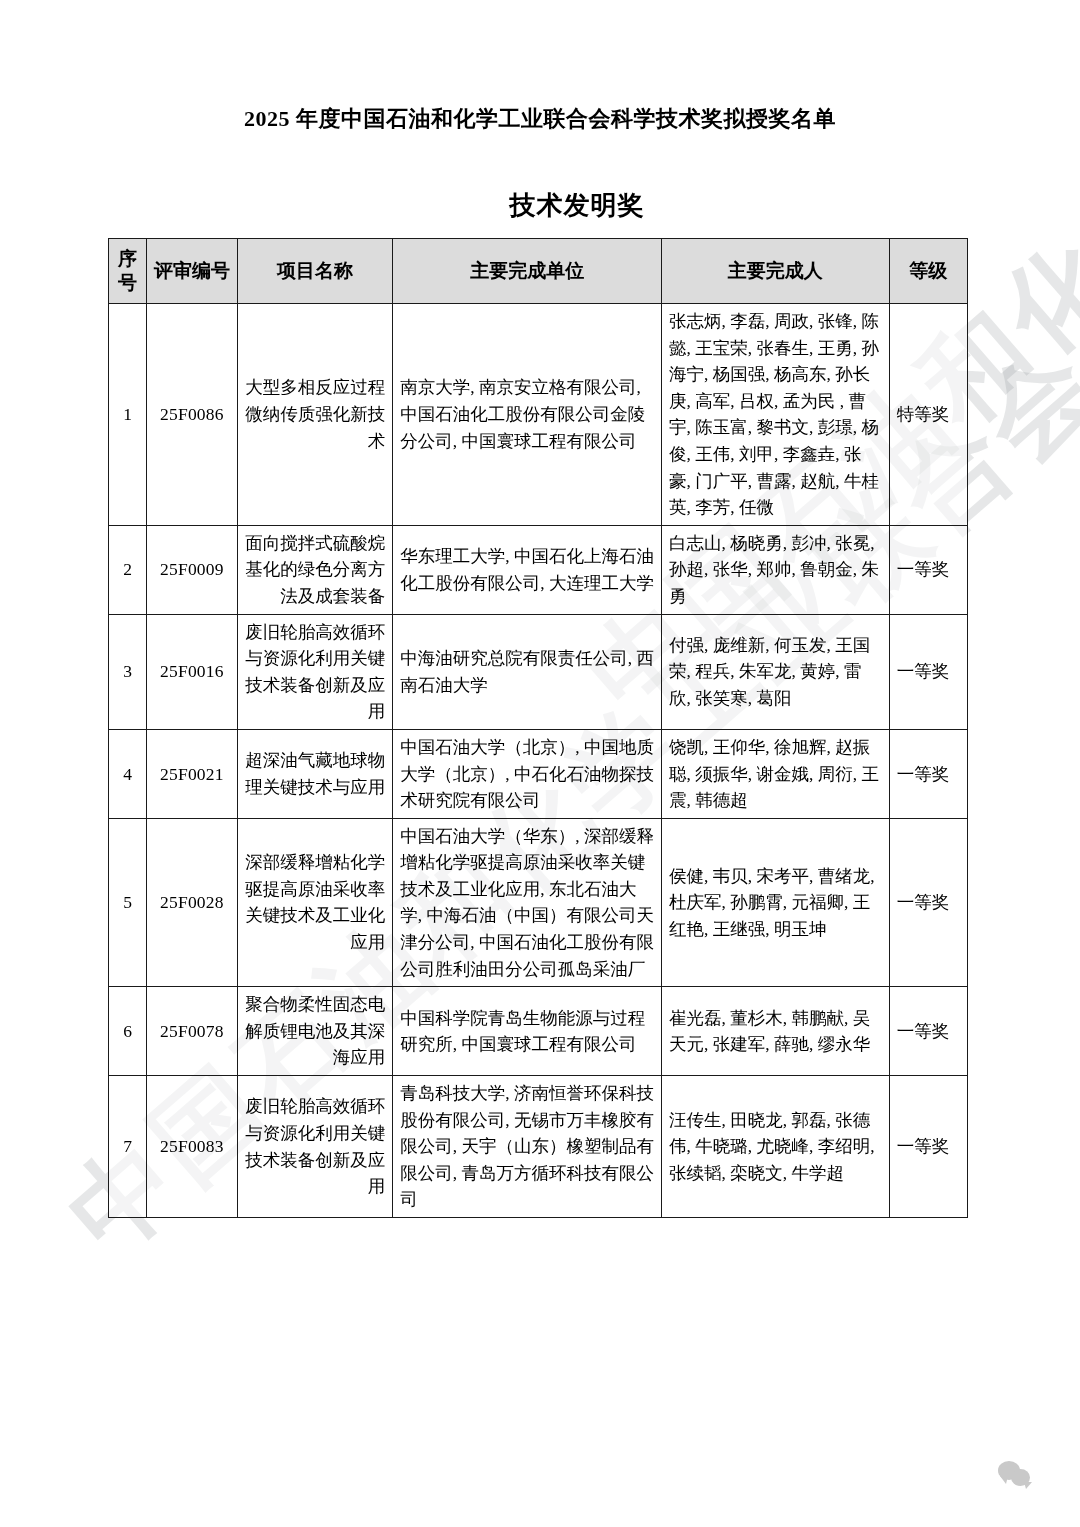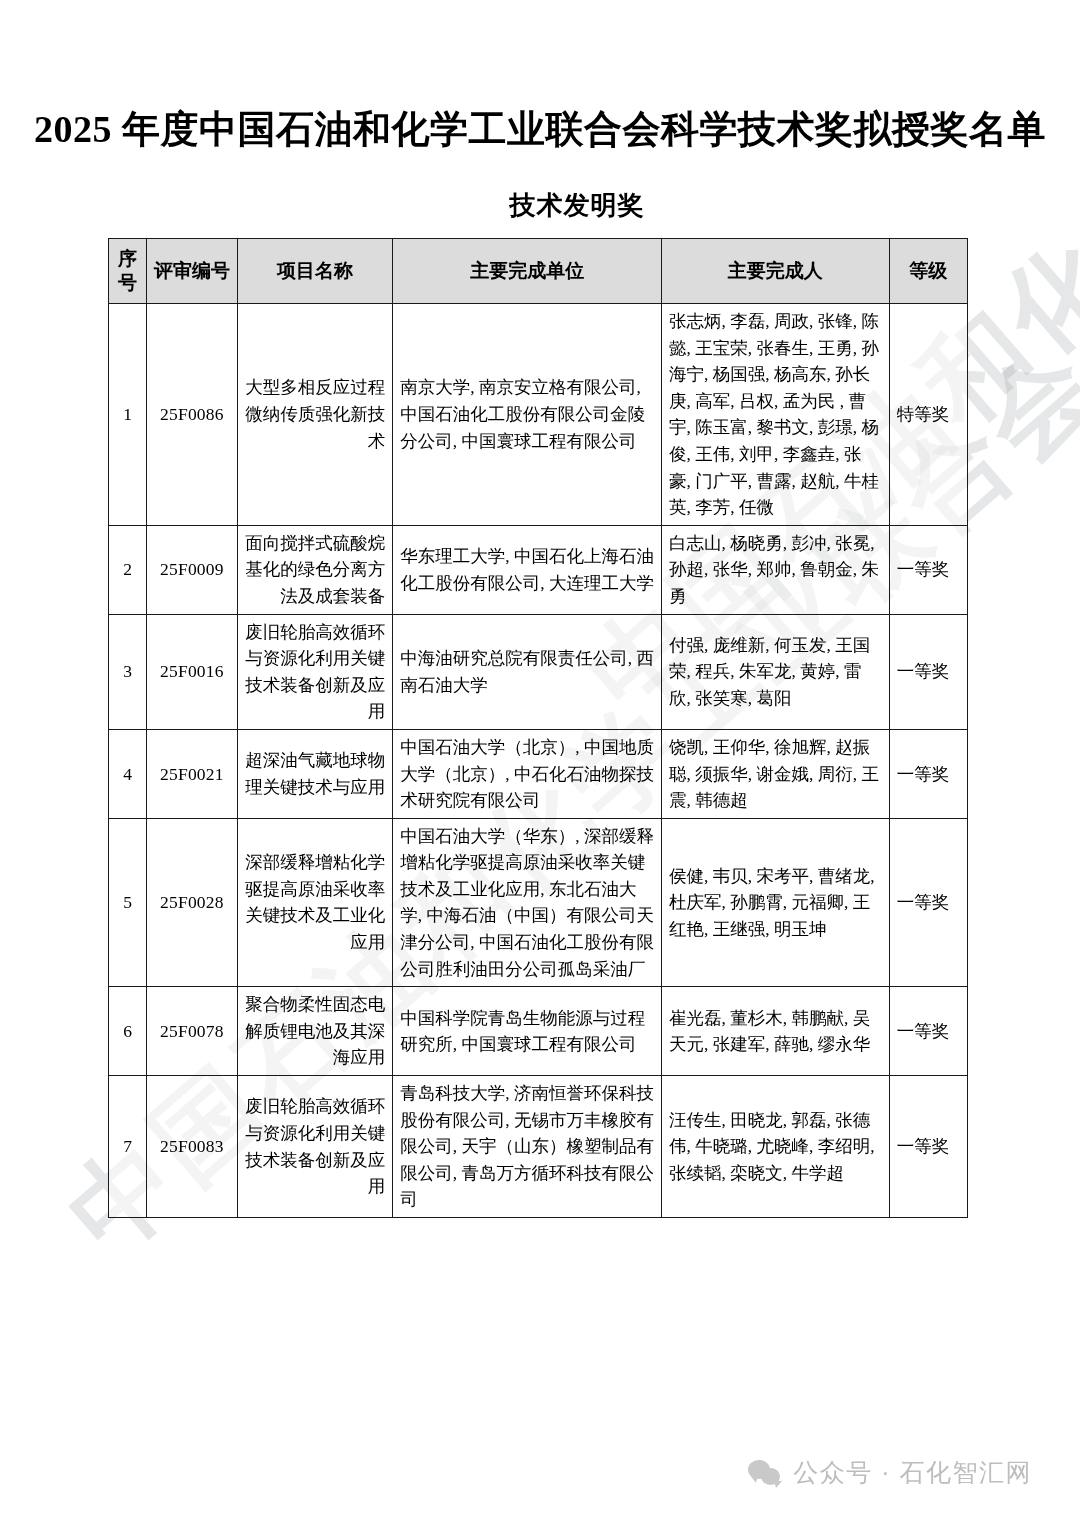--- a/index.html
+++ b/index.html
@@ -55,21 +55,21 @@
     z-index: 2;
     width: 1080px;
     height: 1527px;
   }
 
   #doc-title {
     position: absolute;
     left: 0; top: 104px;
     width: 1080px;
     text-align: center;
-    font-size: 38px;
+    font-size: 22px;
     font-weight: 700;
     letter-spacing: 0.5px;
     font-family: "Liberation Serif", "DejaVu Serif", serif;
   }
   #doc-subtitle {
     position: absolute;
     left: 0; top: 188px;
     width: 1080px;
     text-align: center;
     font-size: 26px;
@@ -267,16 +267,15 @@
       </tbody>
   </table>
 
   <div id="footer-brand">
     <span class="wechat-icon">
       <span class="bub b1"></span>
       <span class="tail1"></span>
       <span class="bub b2"></span>
       <span class="tail2"></span>
     </span>
-    <span class="brand-text">公众号 · 石化智汇网</span>
   </div>
 
 </div>
 
 </body></html>

